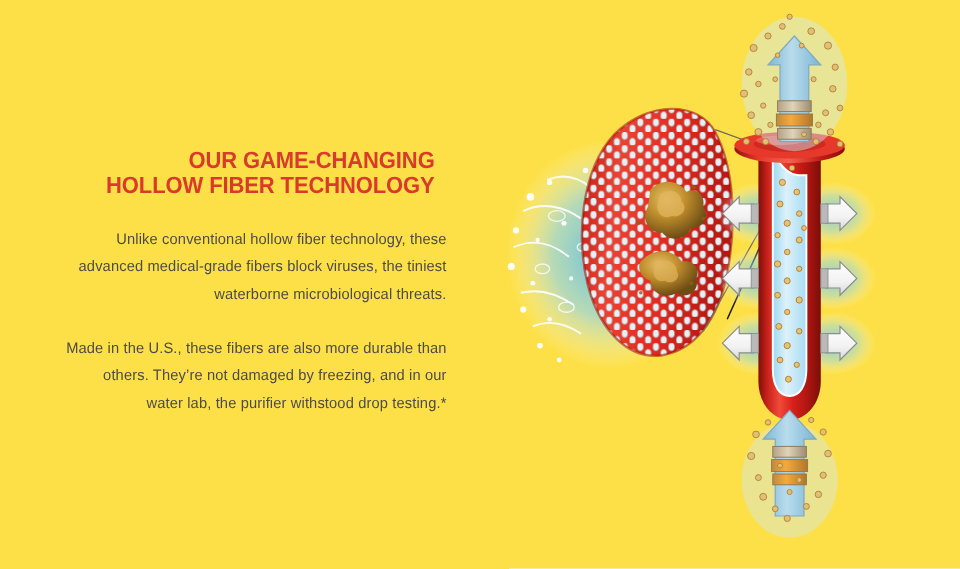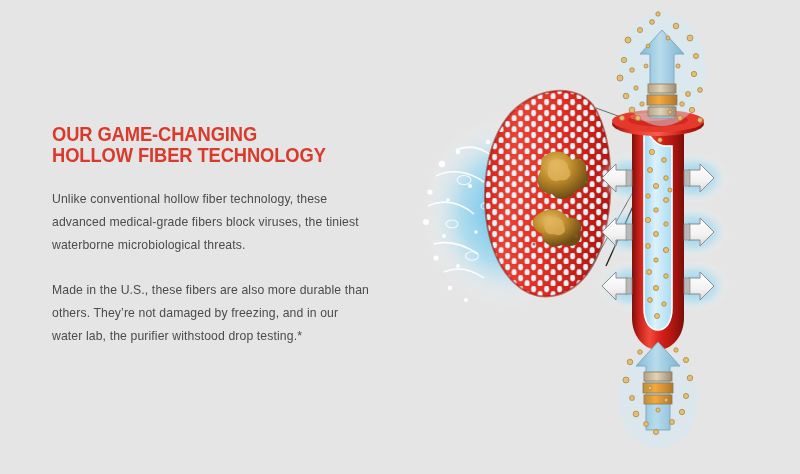--- a/index.html
+++ b/index.html
@@ -4,23 +4,24 @@
 <style>
   html, body {
     margin: 0;
     padding: 0;
     background: #ffffff;
   }
   #page {
     position: relative;
     width: 800px;
     height: 474px;
-    background: #e5e5e5;
+    background: #fde047;
     overflow: hidden;
     font-family: "Liberation Sans", sans-serif;
+    text-align: right;
   }
 
   
   #text-col {
     position: absolute;
     left: 52px;
     top: 124px;
     width: 330px;
   }
   #headline {

